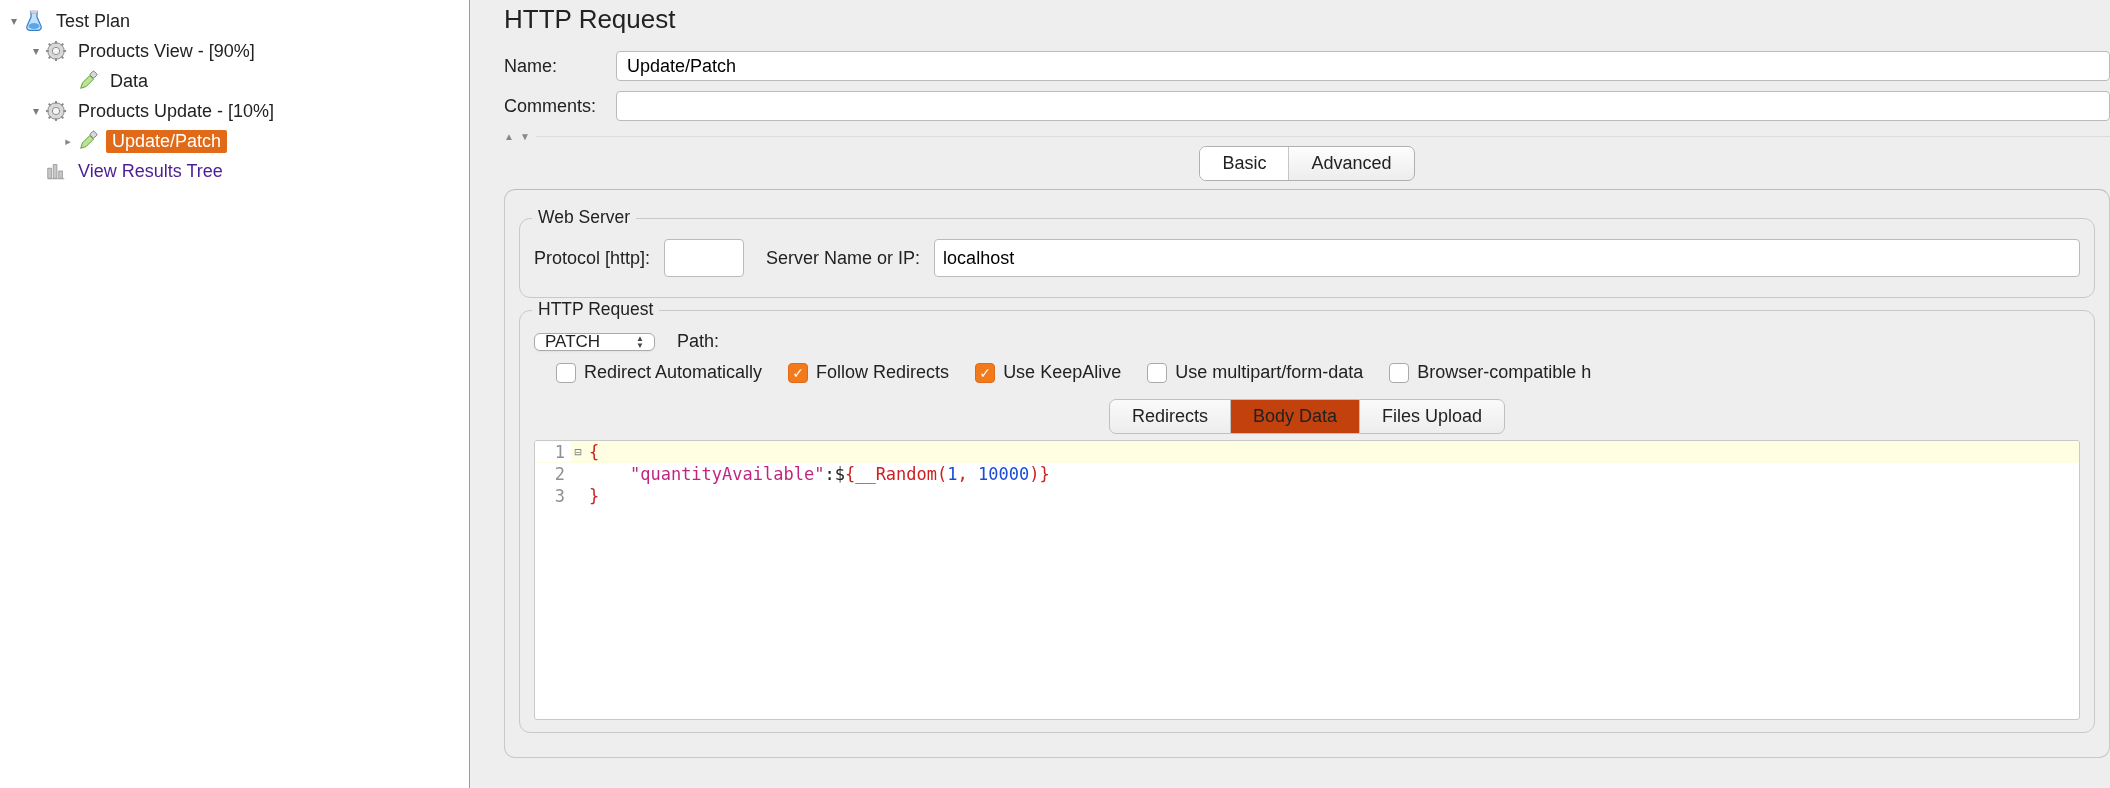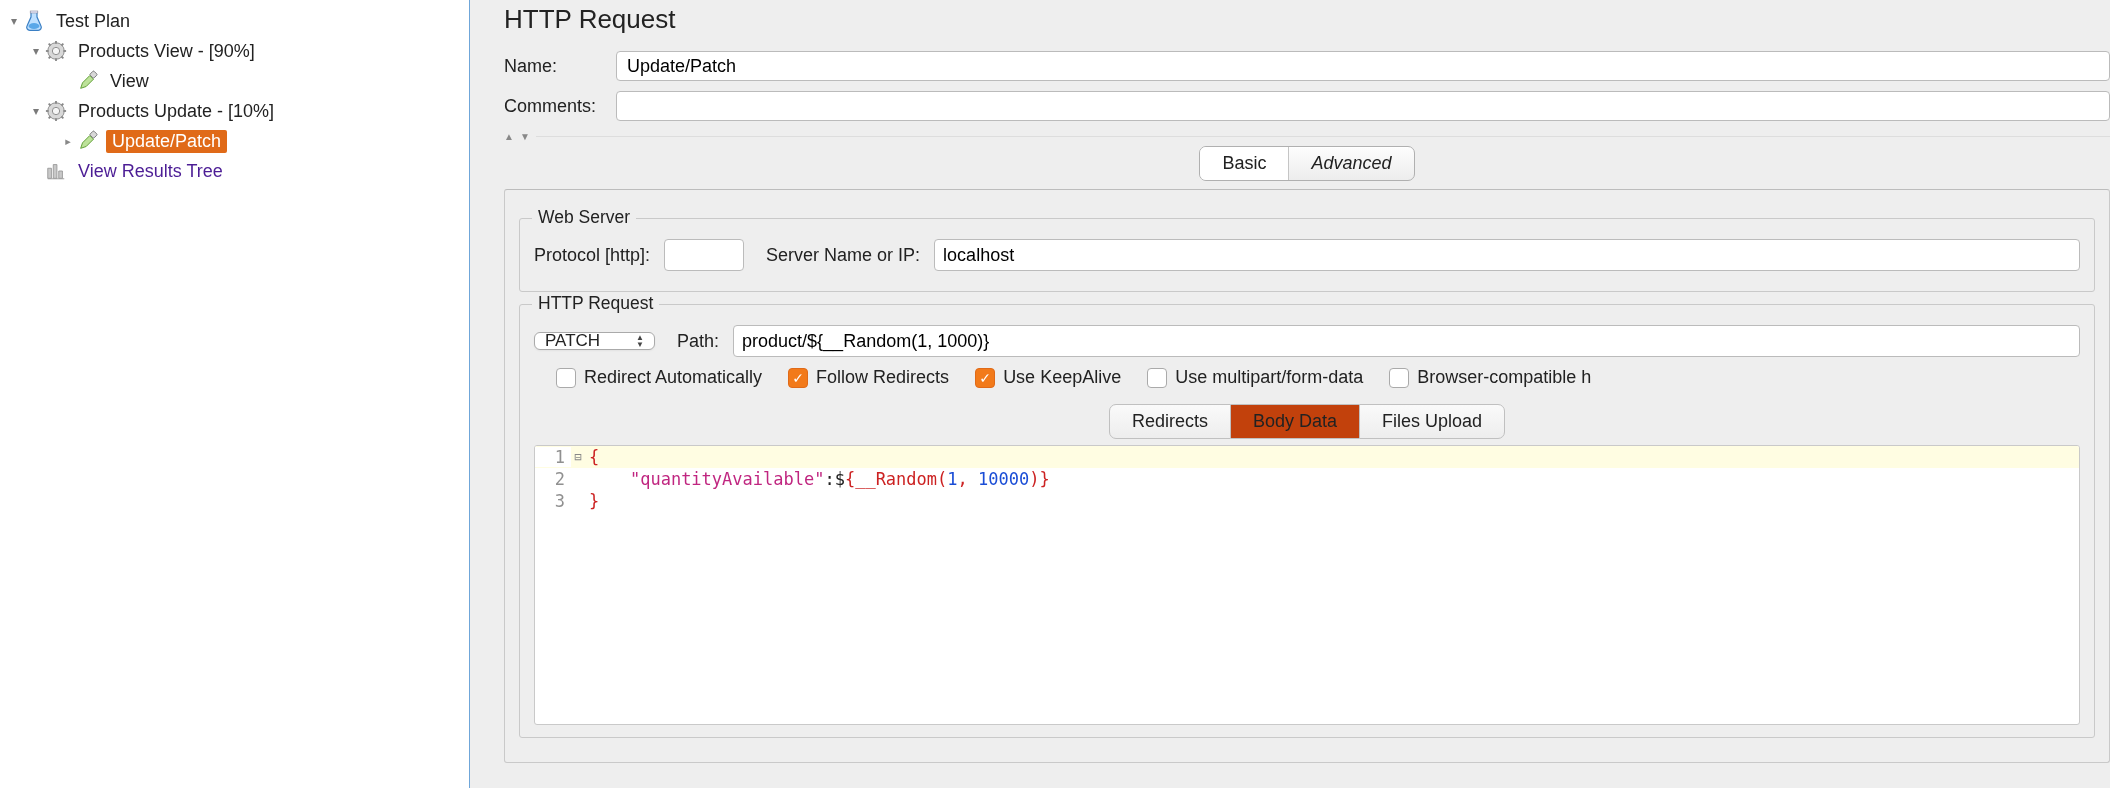--- a/index.html
+++ b/index.html
@@ -16,28 +16,28 @@
   .indent-2 { padding-left: 60px; }
   .title { font-size: 26px; font-weight: 400; color: #222; margin-bottom: 16px; }
   .form-row { display: flex; align-items: center; margin-bottom: 10px; gap: 2px; }
   .form-label { font-size: 18px; min-width: 110px; }
   .text-input { flex: 1; background: #fff; border: 1px solid #bbb; border-radius: 4px; height: 30px; padding: 2px 10px; font-size: 18px; }
   .separator { display:flex; align-items:center; gap:6px; margin:2px 0 4px 0; }
   .sep-arrow { font-size:10px; color:#888; }
   .sep-line { flex:1; height:1px; background: linear-gradient(#ccc,#eee); }
   .tab-toggle { display: inline-flex; border: 1px solid #b0b0b0; border-radius: 7px; overflow: hidden; background: linear-gradient(#fdfdfd,#ededed); box-shadow: 0 1px 0 #fff inset; }
   .tab-toggle .tab { padding: 6px 22px; font-size: 18px; cursor: pointer; border-right: 1px solid #c5c5c5; }
-  .tab-toggle .tab:last-child { border-right: none; font-style: italic; }
+  .tab-toggle .tab:last-child { border-right: none; }
   .tab-toggle .tab.active { background: #fff; }
   .toggle-wrap { display:flex; justify-content:center; margin-bottom:8px; position: relative; }
-  .fieldset { border: 1px solid #c9c9c9; border-radius: 3px; margin: 8px 0 12px 0; padding: 20px 14px 12px 14px; position: relative; }
+  .fieldset { border: 1px solid #c9c9c9; border-radius: 11px; margin: 8px 0 12px 0; padding: 20px 14px 12px 14px; position: relative; }
   .fieldset .legend { position: absolute; top: -12px; left: 12px; background: #eeeeee; padding: 0 6px; font-size: 17.5px; }
   .fieldset.nested { background: #eeeeee; }
   .inline-row { display: flex; align-items: center; gap: 14px; margin-bottom: 8px; }
-  .small-input { background:#fff; border:1px solid #bbb; border-radius:4px; height:32px; padding:2px 8px; font-size:18px; }
+  .small-input { background:#fff; border:1px solid #bbb; border-radius:4px; height:38px; padding:2px 8px; font-size:18px; }
   .select { background:#fff; border:1px solid #aaa; border-radius:6px; height:18px; padding:2px 10px; font-size:17px; display:inline-flex; align-items:center; gap:36px; box-shadow: 0 1px 2px rgba(0,0,0,.05); }
   .select .chevrons { display:flex; flex-direction:column; font-size:8px; line-height:7px; color:#444; }
   .checkbox-group { display:flex; align-items:center; gap:26px; margin:10px 0 16px 22px; font-size:18px; }
   .cb { width:20px; height:20px; border:1px solid #aaa; border-radius:4px; background:#fff; display:inline-flex; align-items:center; justify-content:center; font-size:14px; color:#fff; }
   .cb.checked { background:#f27a1a; border-color:#e06a18; }
   .cb-item { display:flex; align-items:center; gap:8px; }
   .body-tabs { display:flex; justify-content:center; gap:0; margin:6px 0 6px 0; }
   .pill-tab { padding:6px 22px; font-size:18px; border:1px solid #c0c0c0; background:linear-gradient(#fafafa,#ededed); cursor:pointer; }
   .pill-tab:first-child { border-radius:7px 0 0 7px; }
   .pill-tab:last-child { border-radius:0 7px 7px 0; }
@@ -95,21 +95,21 @@
   </div>
 
   <div class="tree-row indent-2">
     <span class="caret"></span>
     <span class="icon dropper-icon">
       <svg width="22" height="22" viewBox="0 0 24 24">
           <path d="M4 20l2-6 8-8 4 4-8 8-6 2z" fill="#bde29a" stroke="#5a9a2e"></path>
           <rect x="15" y="2" width="6" height="6" rx="1" transform="rotate(45 18 5)" fill="#d8d8d8" stroke="#777"></rect>
         </svg>
     </span>
-    <span class="label">View</span>
+    <span class="label">Data</span>
   </div>
 
   <div class="tree-row indent-1">
     <span class="caret">▾</span>
     <span class="icon gear-icon">
       <svg width="22" height="22" viewBox="0 0 24 24">
           <circle cx="12" cy="12" r="9" fill="#d8d8d8" stroke="#888"></circle>
           <circle cx="12" cy="12" r="4" fill="#f5f5f5" stroke="#888"></circle>
           <g stroke="#888" stroke-width="2">
             <line x1="12" y1="1" x2="12" y2="4"></line>
@@ -191,21 +191,20 @@
       <span class="legend">HTTP Request</span>
       <div class="inline-row">
         <div class="select">
           <span>PATCH</span>
           <span class="chevrons">
               <span>▲</span>
               <span>▼</span>
             </span>
         </div>
         <span style="margin-left:8px;">Path:</span>
-        <input class="small-input" style="flex: 1 1 0%;" value="product/${__Random(1, 1000)}">
       </div>
 
       <div class="checkbox-group">
         <div class="cb-item">
           <span class="cb"></span>
           <span>Redirect Automatically</span>
         </div>
         <div class="cb-item">
           <span class="cb checked">✓</span>
           <span>Follow Redirects</span>

